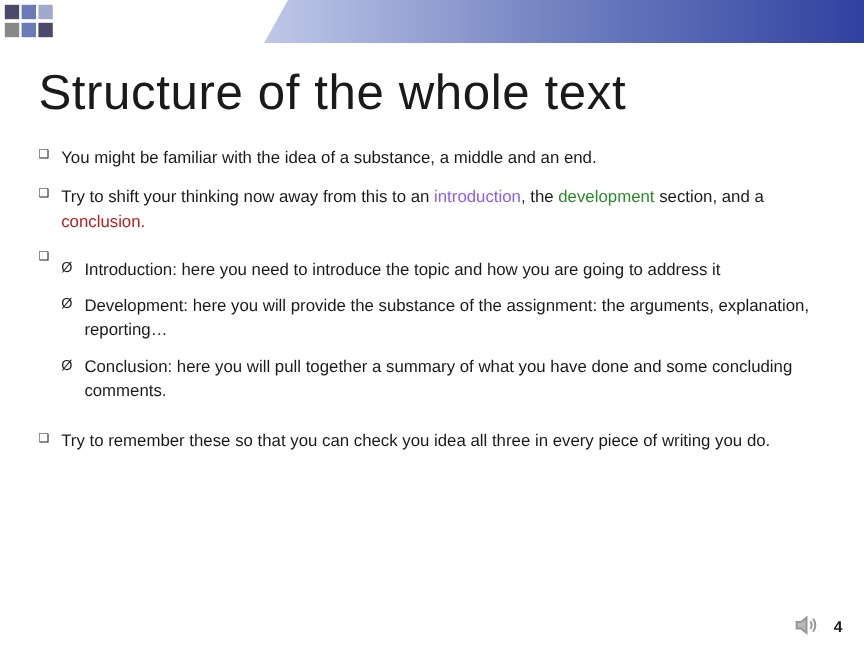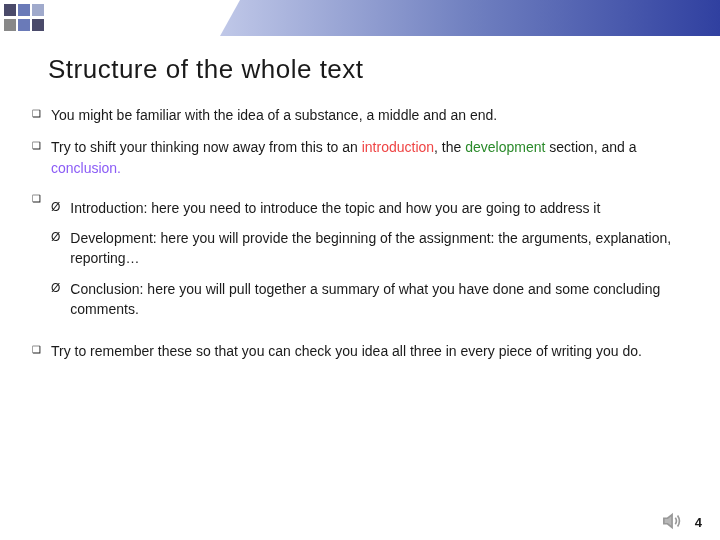--- a/index.html
+++ b/index.html
@@ -48,26 +48,25 @@
     .content {
       position: absolute;
       top: 36px;
       left: 0;
       right: 0;
       bottom: 0;
       padding: 18px 32px 18px 32px;
     }
 
     .slide-title {
-      font-size: 26px;
+      font-size: 41px;
       font-weight: normal;
       color: #1a1a1a;
       margin-bottom: 20px;
       letter-spacing: 0.5px;
-      margin-left: 16px;
     }
 
     .bullet-list {
       list-style: none;
       padding: 0;
     }
 
     .bullet-item {
       display: flex;
       align-items: flex-start;
@@ -82,23 +81,23 @@
       margin-top: 2px;
       font-size: 10px;
       flex-shrink: 0;
       color: #1a1a1a;
     }
 
     .bullet-text {
       flex: 1;
     }
 
-    .link-orange { color: #ef4444; text-decoration: none; }
+    .link-orange { color: #8b5cf6; text-decoration: none; }
     .link-green { color: #2a8a2a; text-decoration: none; }
-    .link-blue { color: #8b5cf6; text-decoration: none; }
+    .link-blue { color: #b91c1c; text-decoration: none; }
 
     
     .sub-list {
       list-style: none;
       padding: 0;
       margin-top: 8px;
     }
 
     .sub-item {
       display: flex;
@@ -174,21 +173,21 @@
     <li class="bullet-item">
       <span class="bullet-icon">❑</span>
       <span class="bullet-text">
         <ul class="sub-list">
           <li class="sub-item">
             <span class="sub-icon">Ø</span>
             <span class="sub-text">Introduction: here you need to introduce the topic and how you are going to address it</span>
           </li>
           <li class="sub-item">
             <span class="sub-icon">Ø</span>
-            <span class="sub-text">Development: here you will provide the beginning of the assignment: the arguments, explanation, reporting…</span>
+            <span class="sub-text">Development: here you will provide the substance of the assignment: the arguments, explanation, reporting…</span>
           </li>
           <li class="sub-item">
             <span class="sub-icon">Ø</span>
             <span class="sub-text">Conclusion: here you will pull together a summary of what you have done and some concluding comments.</span>
           </li>
         </ul>
       </span>
     </li>
 
     <li class="bullet-item">

